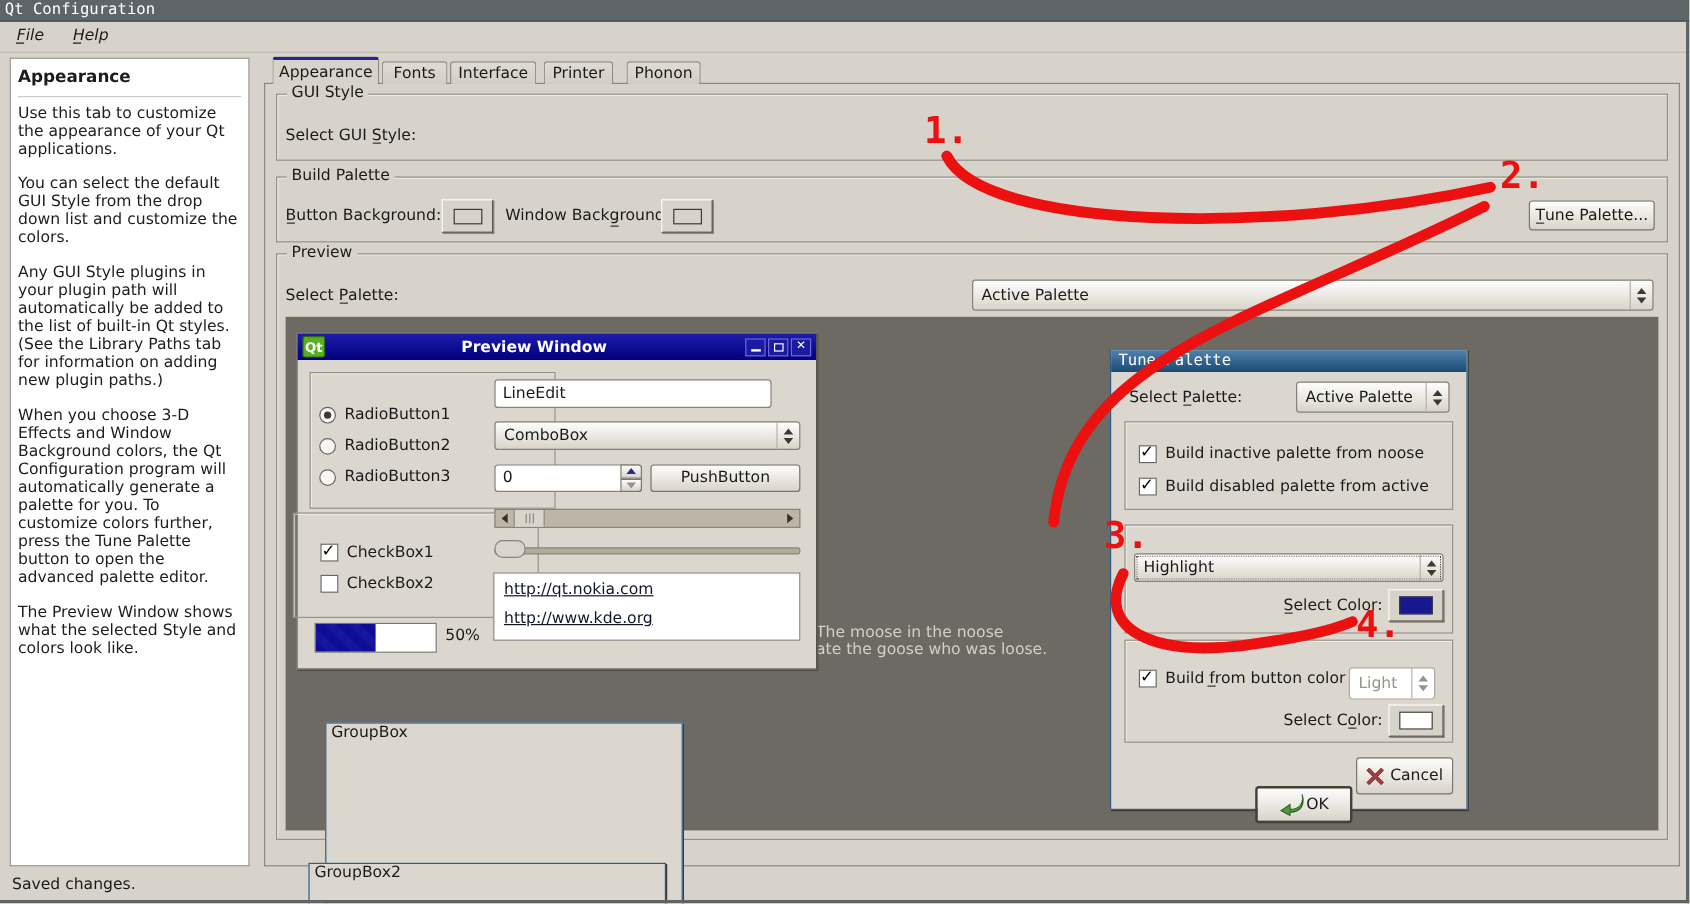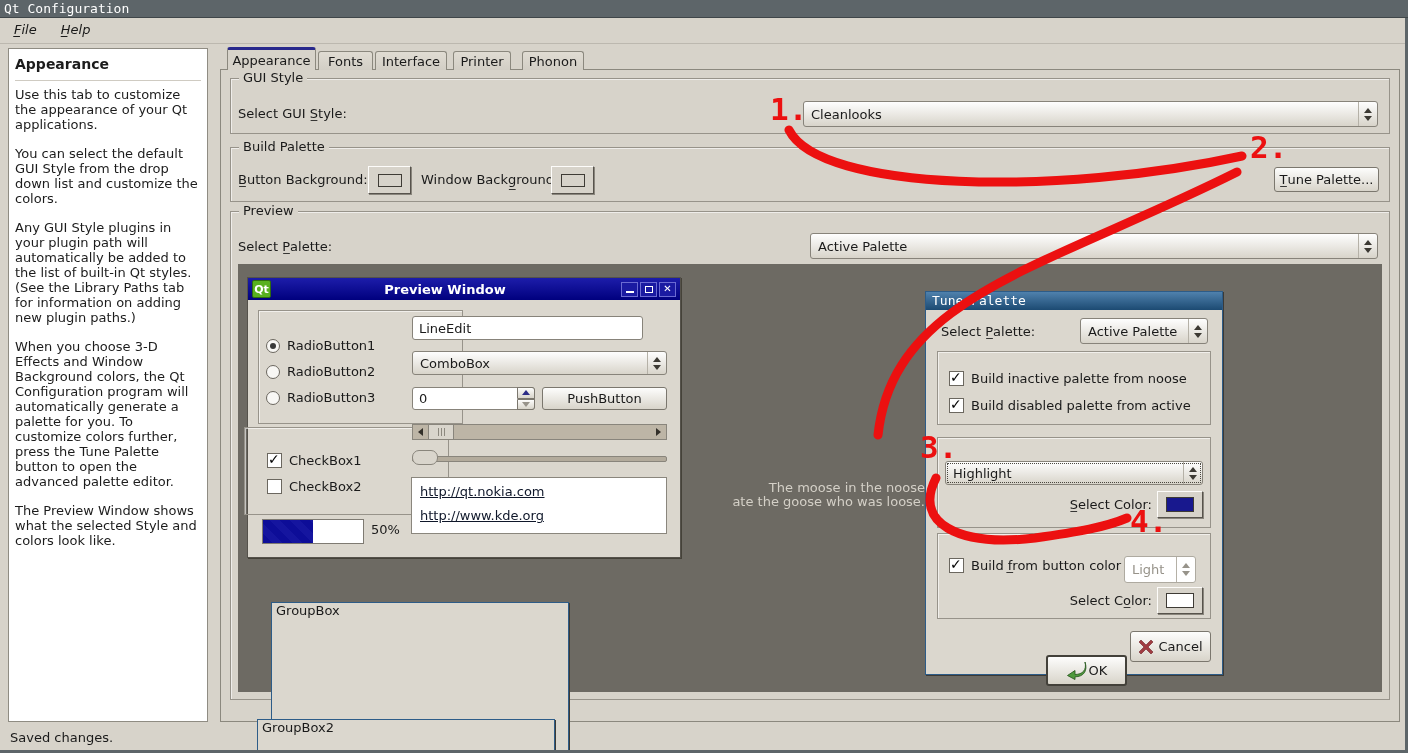--- a/index.html
+++ b/index.html
@@ -83,21 +83,21 @@
   
   .dlg{left:925px;top:291px;width:298px;height:384px;background:#dbd7ce;border:1px solid #2d5c88;
     box-shadow:1px 1px 0 #3c3a36;box-sizing:border-box;}
   .dtitle{position:absolute;left:0;top:0;width:100%;height:18px;background:linear-gradient(#4f81ad,#1c4a72);
     color:#fff;font-family:"DejaVu Sans Mono",monospace;font-size:13px;line-height:17px;padding-left:6px;box-sizing:border-box;}
   .okbtn{border:2px solid #43413a;}
   
   .annsvg{left:0;top:0;width:1408px;height:753px;pointer-events:none;z-index:50;}
   .ann{position:absolute;font-family:"DejaVu Sans Mono",monospace;font-weight:700;font-size:31px;
     line-height:31px;z-index:51;pointer-events:none;}
-  .moose{color:#d4d0c7;text-align:right;line-height:14px;}
+  .moose{color:#d4d0c7;text-align:left;line-height:14px;margin-top:40px;}
 </style>
 </head>
 <body>
 
 <div id="win">
 
   <div class="abs titlebar">
     <span>Qt Configuration</span>
   </div>
 
@@ -130,27 +130,20 @@
     <span>Printer</span>
     </div>
   <div class="abs tab" style="left:522px;top:51px;width:62px;height:19px">
     <span>Phonon</span>
     </div>
 
   <div class="abs gbox" style="left:230px;top:78px;width:1160px;height:56px">
     <span class="legend">GUI Style</span>
   </div>
   <div class="abs" style="left:238px;top:101px;height:25px;line-height:25px">Select GUI S̲tyle:</div>
-  <div class="abs dd" style="left:803px;top:101px;width:575px;height:26px">
-    <span class="txt">Cleanlooks</span>
-    <span class="spin">
-        <span class="tri-up"></span>
-        <span class="tri-down"></span>
-      </span>
-  </div>
 
   <div class="abs gbox" style="left:230px;top:147px;width:1160px;height:55px">
     <span class="legend">Build Palette</span>
   </div>
   <div class="abs" style="left:238px;top:166px;height:28px;line-height:28px">B̲utton Background:</div>
   <div class="abs classicbtn" style="left:368px;top:166px;width:43px;height:28px">
     <span class="swatch" style="background: rgb(215, 211, 202);"></span>
   </div>
   <div class="abs" style="left:421px;top:166px;height:28px;line-height:28px">Window Backg̲round:</div>
   <div class="abs classicbtn" style="left:551px;top:166px;width:43px;height:28px">

